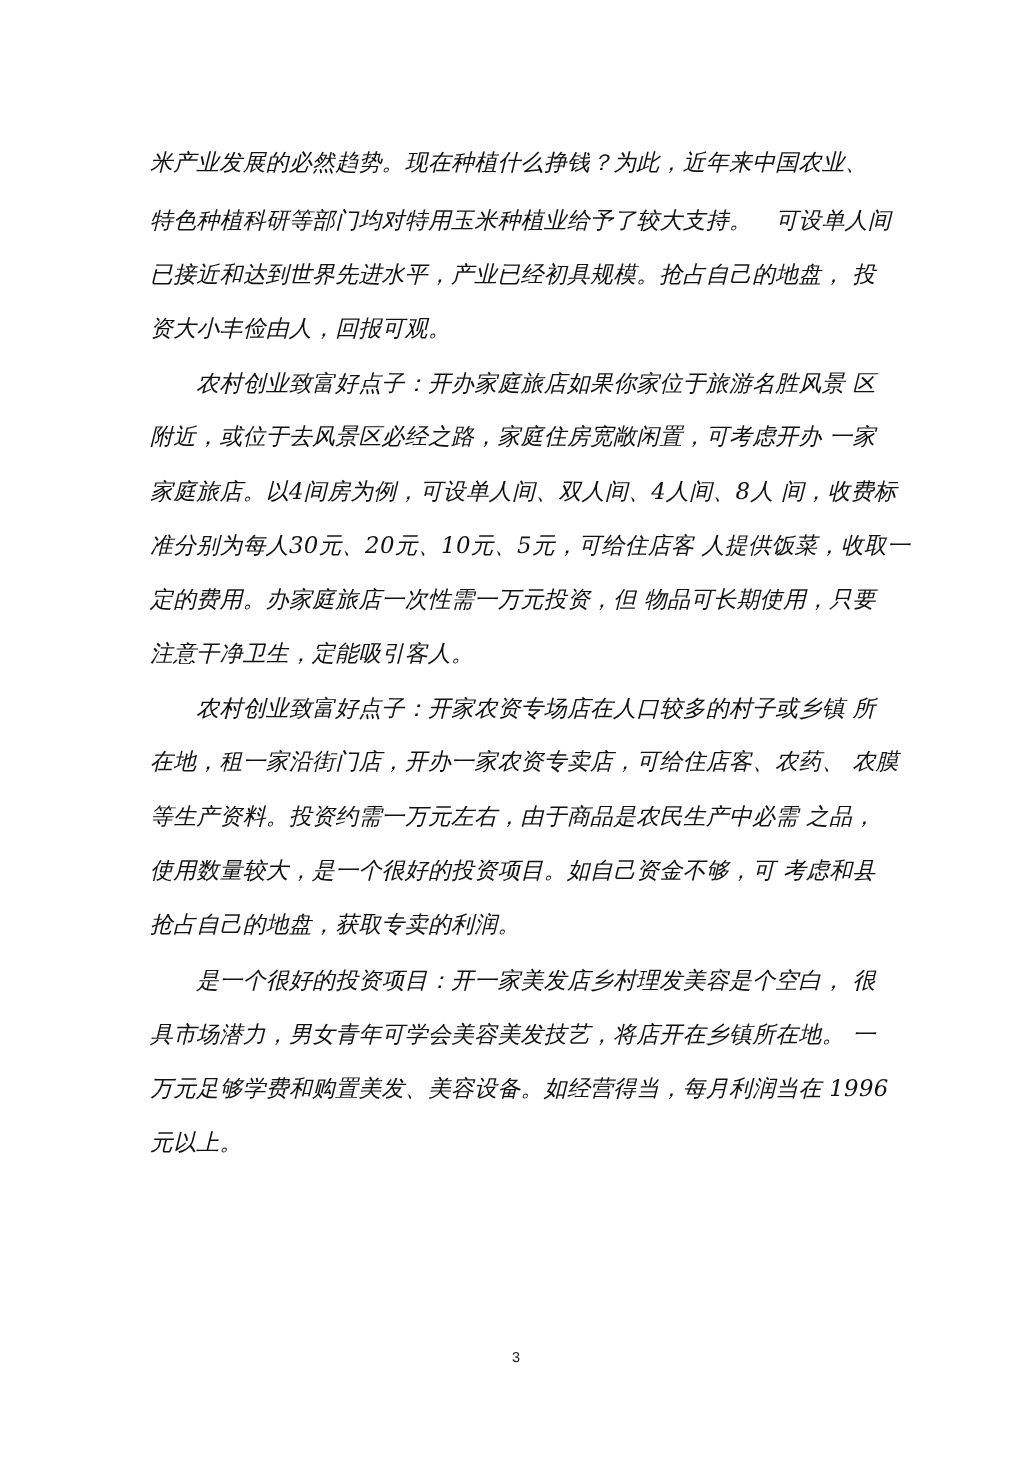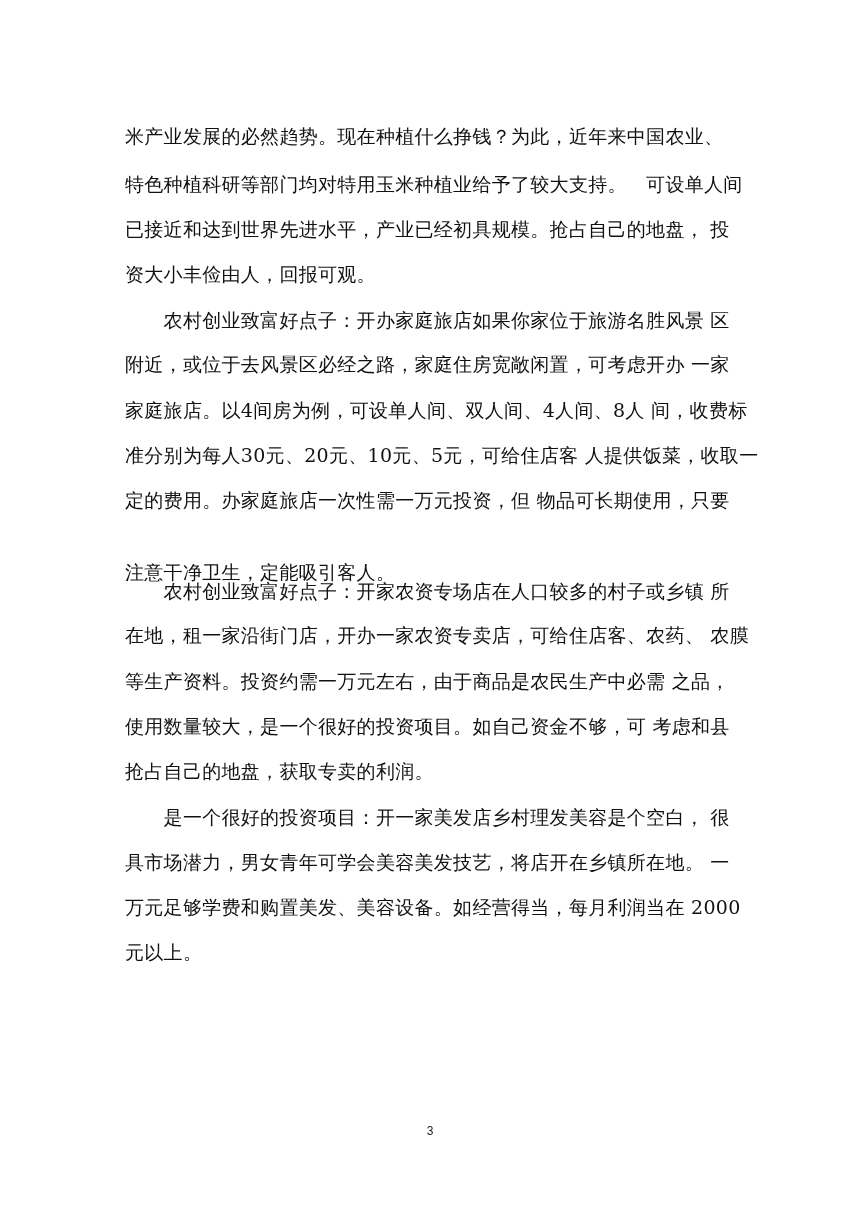--- a/index.html
+++ b/index.html
@@ -1,40 +1,40 @@
 <!DOCTYPE html>
 <html><head>
 <meta charset="utf-8">
 <style>
   html, body { margin: 0; padding: 0; background: #ffffff; }
   body { width: 860px; height: 1218px; position: relative; overflow: hidden;
          font-family: "DejaVu Serif", "Liberation Serif", serif; color: #111111; }
   .page { position: absolute; left: 0; top: 0; width: 860px; height: 1218px; background: #ffffff; }
-  .line { position: absolute; left: 125px; font-size: 19px; line-height: 24px; white-space: pre; letter-spacing: 0.3px; }
+  .line { position: absolute; left: 125px; font-size: 19px; line-height: 24px; white-space: pre; letter-spacing: 0.3px; font-style: italic; }
   .page-number { position: absolute; left: 0; width: 860px; top: 1124px; text-align: center;
                  font-family: "Liberation Sans", sans-serif; font-size: 12px; color: #222222; }
 </style>
 </head>
 <body>
 
 <div class="page">
   <div class="line" style="top:124px">米产业发展的必然趋势。现在种植什么挣钱？为此，近年来中国农业、</div>
   <div class="line" style="top:172px">特色种植科研等部门均对特用玉米种植业给予了较大支持。　可设单人间</div>
   <div class="line" style="top:217px">已接近和达到世界先进水平，产业已经初具规模。抢占自己的地盘， 投</div>
   <div class="line" style="top:262px">资大小丰俭由人，回报可观。</div>
   <div class="line" style="top:308px">　　农村创业致富好点子：开办家庭旅店如果你家位于旅游名胜风景 区</div>
   <div class="line" style="top:352px">附近，或位于去风景区必经之路，家庭住房宽敞闲置，可考虑开办 一家</div>
   <div class="line" style="top:398px">家庭旅店。以4间房为例，可设单人间、双人间、4人间、8人 间，收费标</div>
   <div class="line" style="top:443px">准分别为每人30元、20元、10元、5元，可给住店客 人提供饭菜，收取一</div>
   <div class="line" style="top:488px">定的费用。办家庭旅店一次性需一万元投资，但 物品可长期使用，只要</div>
-  <div class="line" style="top:560px">注意干净卫生，定能吸引客人。</div>
+  <div class="line" style="top:533px">注意干净卫生，定能吸引客人。</div>
   <div class="line" style="top:579px">　　农村创业致富好点子：开家农资专场店在人口较多的村子或乡镇 所</div>
   <div class="line" style="top:623px">在地，租一家沿街门店，开办一家农资专卖店，可给住店客、农药、 农膜</div>
   <div class="line" style="top:669px">等生产资料。投资约需一万元左右，由于商品是农民生产中必需 之品，</div>
   <div class="line" style="top:714px">使用数量较大，是一个很好的投资项目。如自己资金不够，可 考虑和县</div>
   <div class="line" style="top:759px">抢占自己的地盘，获取专卖的利润。</div>
   <div class="line" style="top:805px">　　是一个很好的投资项目：开一家美发店乡村理发美容是个空白， 很</div>
   <div class="line" style="top:850px">具市场潜力，男女青年可学会美容美发技艺，将店开在乡镇所在地。 一</div>
-  <div class="line" style="top:895px">万元足够学费和购置美发、美容设备。如经营得当，每月利润当在 2000</div>
+  <div class="line" style="top:895px">万元足够学费和购置美发、美容设备。如经营得当，每月利润当在 1996</div>
   <div class="line" style="top:940px">元以上。</div>
 
   <div class="page-number">3</div>
 </div>
 
 </body></html>

